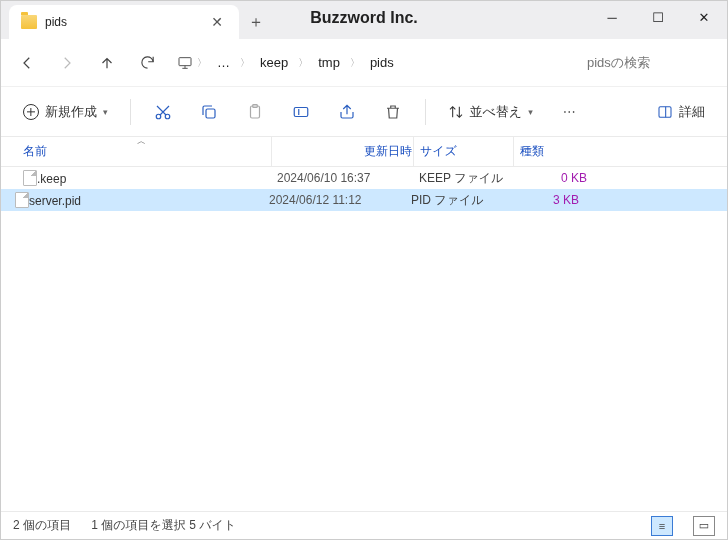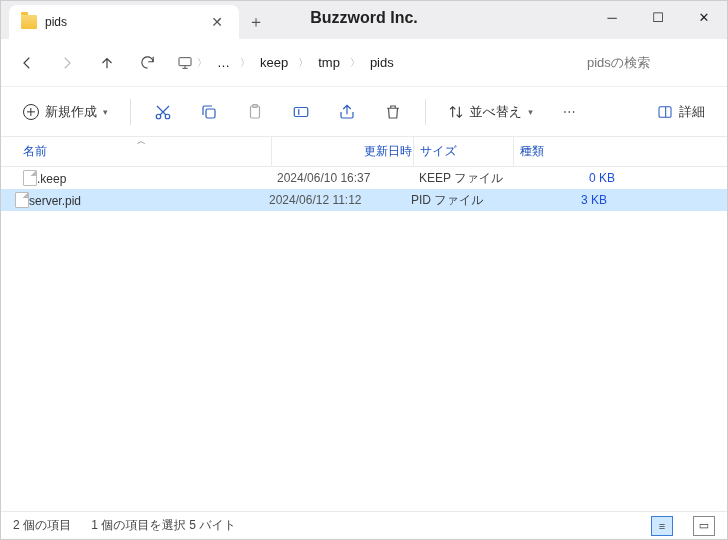--- a/index.html
+++ b/index.html
@@ -40,21 +40,21 @@
 .htype { width:120px; }
 .hsize { width:100px; }
 .sortind { position:absolute; left:120px; top:-2px; font-size:9px; color:#666; }
 
 .filelist { flex:1; overflow:auto; }
 .row { height:22px; display:flex; align-items:center; font-size:12px; color:#333; padding-left:16px; }
 .row.selected { background:#cde8ff;padding-left:8px; }
 .row .cname { width:254px; display:flex; align-items:flex-end; gap:0; padding-left:6px;}
 .row .cdate { width:142px; color:#555; padding-left:6px;}
 .row .ctype { width:120px; color:#404040; padding-left:6px;}
-.row .csize { width:100px; text-align:right; color:#1d4ed8; padding-right:18px;}
+.row .csize { width:100px; text-align:center; color:#a21caf; padding-right:18px;}
 .file-ic { width:14px; height:16px; border:1px solid #bbb; background:#fff; border-radius:1px; position:relative; }
 .file-ic::after { content:""; position:absolute; top:0; right:0; width:5px; height:5px; background:linear-gradient(135deg,#fff 49%,#bbb 50%);}
 
 .status { height:28px; border-top:1px solid #eaeaea; display:flex; align-items:center; font-size:12px; color:#444; padding:0 12px; gap:20px; }
 .status .spacer{flex:1;}
 .viewbtn { width:22px; height:20px; border:1px solid #888; display:flex; align-items:center; justify-content:center; cursor:pointer; font-size:11px;}
 .viewbtn.active { background:#cde8ff; border-color:#3a7bd5;}
 
 .circleplus { width:16px; height:16px; border:1.3px solid #333; border-radius:50%; position:relative; display:inline-block;}
 .circleplus::before,.circleplus::after{content:"";position:absolute;background:#333;}

